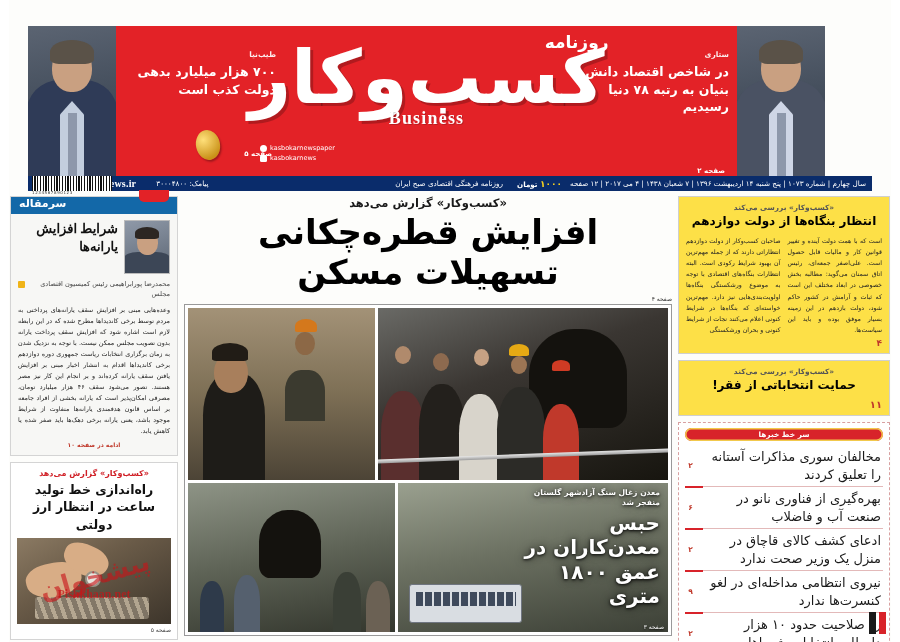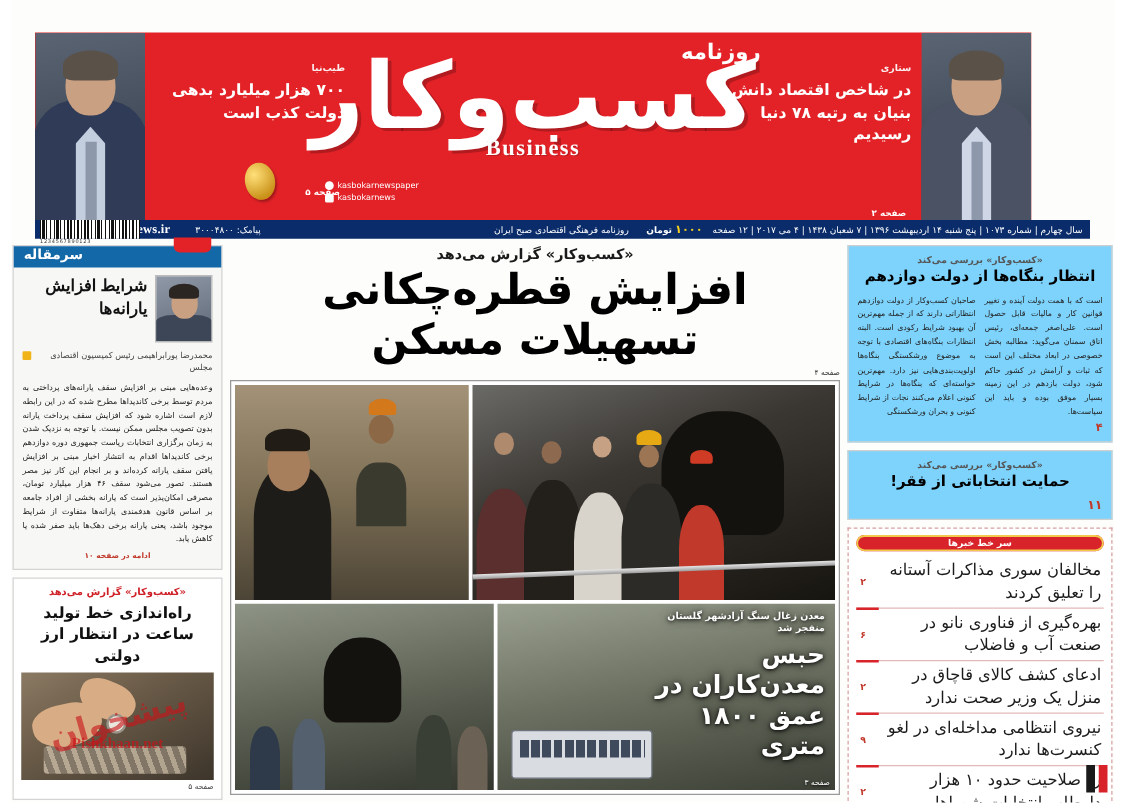--- a/index.html
+++ b/index.html
@@ -325,21 +325,21 @@
   }
   .cap-kicker { font-size: 7.6px; font-weight: bold; line-height: 1.4; margin-bottom: 2px; }
   .cap-title { font-size: 20px; font-weight: bold; line-height: 1.22; }
   .cap-page {
     position: absolute; right: 4px; bottom: 2px;
     font-size: 6px; color: #fff; text-shadow: 0 1px 2px #000;
   }
 
   
   .col-left { width: 212px; display: flex; flex-direction: column; gap: 6px; }
-  .art-box { border: 1px solid #cfcfcf; background: #7dd3fc; padding: 6px 7px 5px; }
+  .art-box { border: 1px solid #cfcfcf; background: #fde047; padding: 6px 7px 5px; }
   .art-kicker {
     text-align: center; font-size: 7.4px; color: #555;
     margin-bottom: 2px; font-weight: bold;
   }
   .art-title {
     text-align: center; font-size: 12px; font-weight: bold;
     line-height: 1.3; color: #000; margin-bottom: 5px;
   }
   .art-cols {
     display: flex; flex-direction: row-reverse; gap: 7px;

